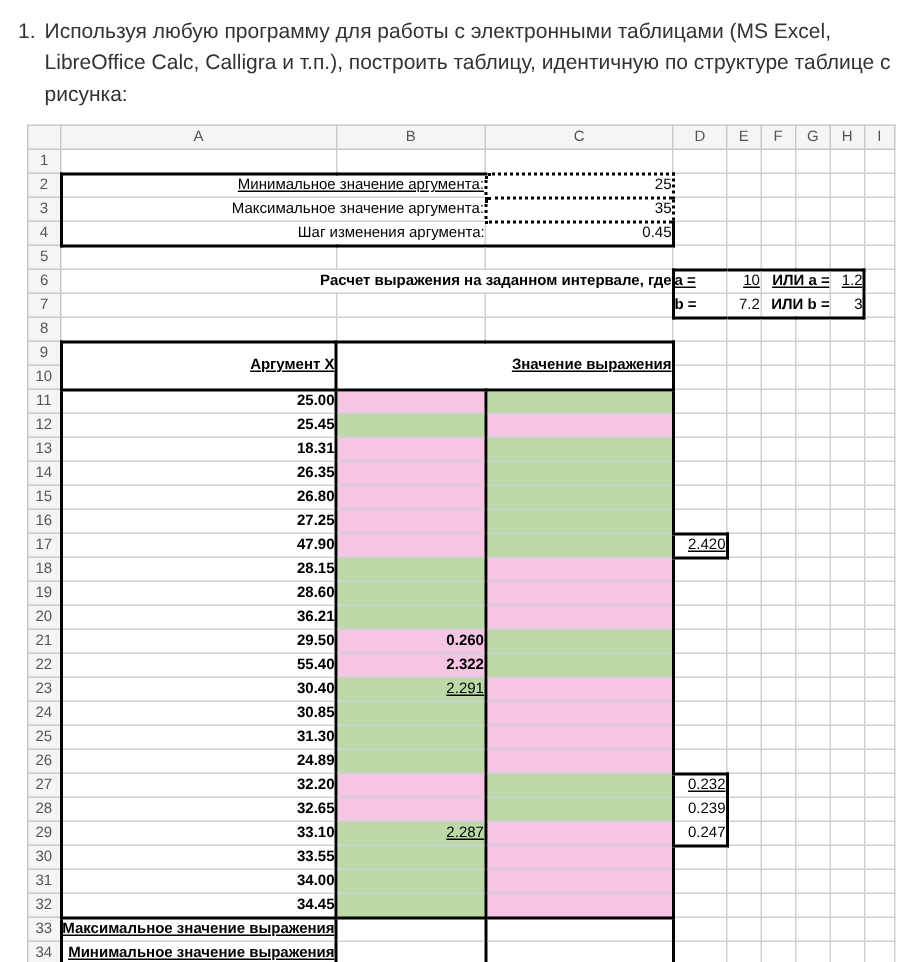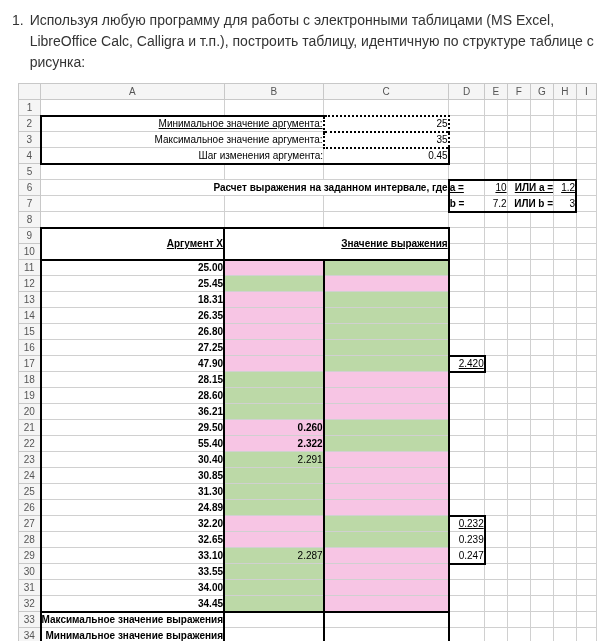--- a/index.html
+++ b/index.html
@@ -63,34 +63,34 @@
   .colF { width: 24px; }
   .colG { width: 24px; }
   .colH { width: 24px; }
   .colI { width: 24px; }
   
   .right { text-align: right; padding-right: 3px; }
   .left { text-align: left; padding-left: 4px; }
   .center { text-align: right; }
   .bold { font-weight: bold; }
   .pink  { background: #f7c5e4; font-weight: bold; }
-  .green { background: #bcd9a7; }
+  .green { background: #bcd9a7; text-decoration: underline; }
   
   .tb-l { border-left: 2px solid #000 !important; }
   .tb-r { border-right: 2px solid #000 !important; }
   .tb-t { border-top: 2px solid #000 !important; text-decoration: underline; }
   .tb-b { border-bottom: 2px solid #000 !important; }
   
   .dot-l { border-left: 2px dotted #000 !important; }
   .dot-r { border-right: 2px dotted #000 !important; }
   .dot-t { border-top: 2px dotted #000 !important; }
   .dot-b { border-bottom: 2px dotted #000 !important; }
   
   .tall { height: 46px; margin-top: 24px; }
-  .multiline { white-space: normal; line-height: 1.15; text-align: right; padding: 2px 3px; }
+  .multiline { white-space: normal; line-height: 1.15; text-align: right; padding: 2px 3px; text-decoration: underline; }
 </style>
 </head>
 <body>
 
 <div class="page">
 
   <div class="instruction-wrap">
     <span class="num">1.</span>
     <span>Используя любую программу для работы с электронными таблицами (MS Excel, LibreOffice Calc, Calligra и т.п.), построить таблицу, идентичную по структуре таблице с рисунка:</span>
   </div>

